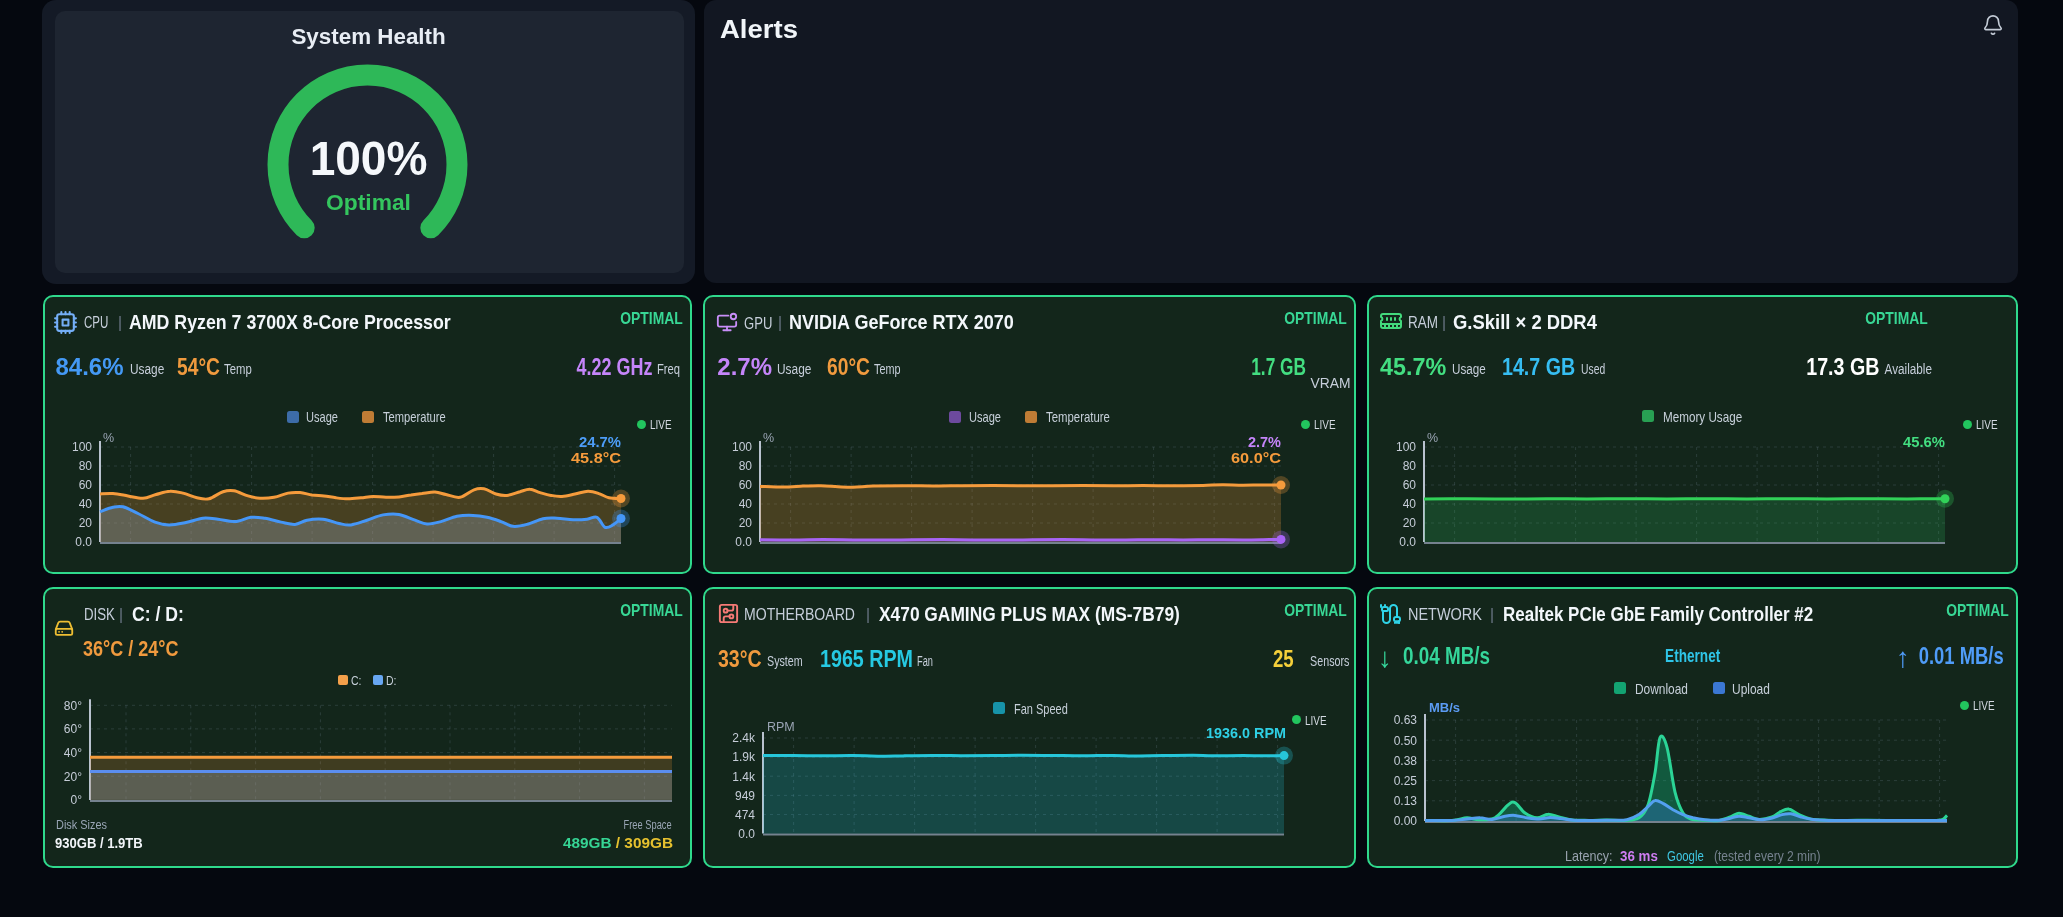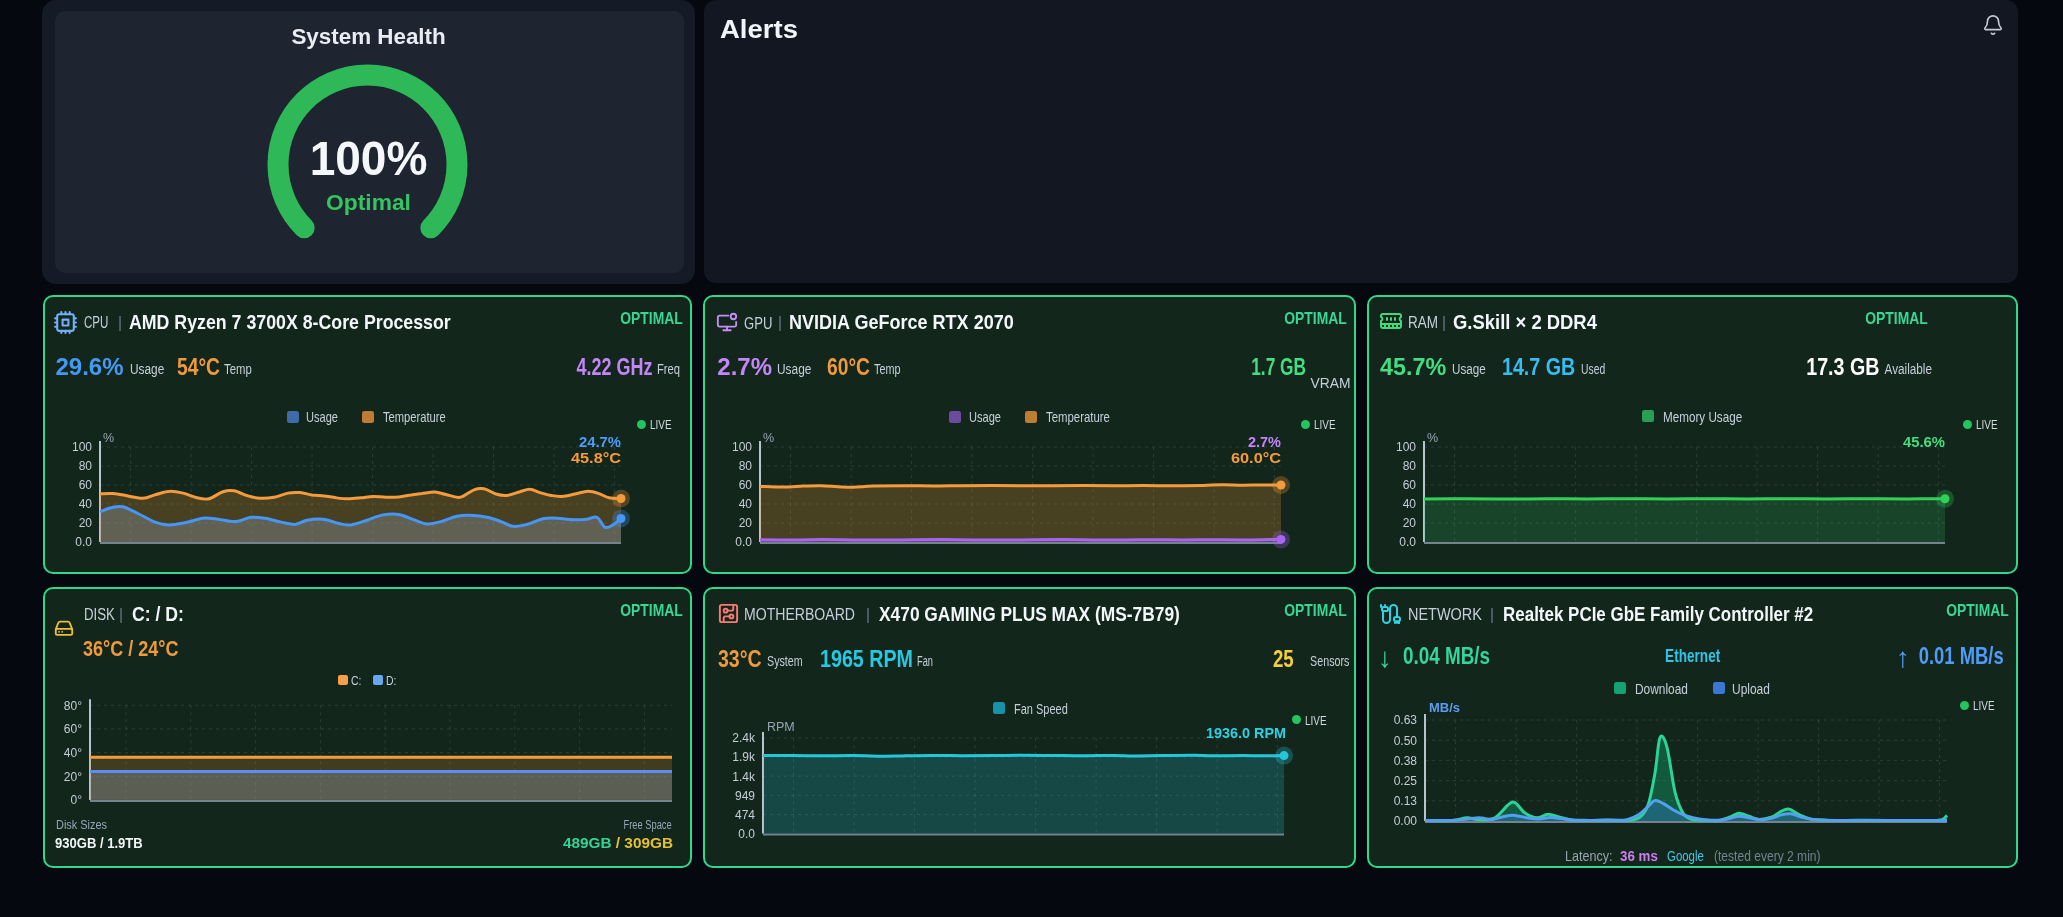--- a/index.html
+++ b/index.html
@@ -20,21 +20,21 @@
 <div style="position:absolute;left:43px;top:295px;width:649px;height:279px">
     <div style="position:absolute;left:10px;top:15px"><svg width="25" height="25" viewBox="0 0 24 24" fill="none" stroke="#74aef6" stroke-width="2" stroke-linecap="round" stroke-linejoin="round">
         <rect x="4" y="4" width="16" height="16" rx="2"></rect>
         <rect x="9.2" y="9.2" width="5.6" height="5.6"></rect>
         <path d="M8 2v2M12 2v2M16 2v2M8 20v2M12 20v2M16 20v2M2 8h2M2 12h2M2 16h2M20 8h2M20 12h2M20 16h2"></path>
       </svg></div>
     <div style="position:absolute;top:20.4px;font-size:15.6px;line-height:1;color:#c7cfdb;white-space:pre;left:41.3px;"><span style="display:inline-block;transform:scaleX(0.741);transform-origin:left bottom">CPU</span></div>
     <div style="position:absolute;top:20.4px;font-size:15.6px;line-height:1;color:#6b7687;white-space:pre;left:75px;">|</div>
     <div style="position:absolute;top:18.4px;font-size:19.3px;line-height:1;color:#f3f7fb;white-space:pre;font-weight:bold;left:85.8px;"><span style="display:inline-block;transform:scaleX(0.921);transform-origin:left bottom">AMD Ryzen 7 3700X 8-Core Processor</span></div>
     <div style="position:absolute;top:15.2px;font-size:17.3px;line-height:1;color:#38d795;white-space:pre;font-weight:bold;right:9px;"><span style="display:inline-block;transform:scaleX(0.804);transform-origin:right bottom">OPTIMAL</span></div>
-    <div style="position:absolute;top:59.7px;font-size:24px;line-height:1;color:#4499f5;white-space:pre;font-weight:bold;left:12.5px;">29.6%</div>
+    <div style="position:absolute;top:59.7px;font-size:24px;line-height:1;color:#4499f5;white-space:pre;font-weight:bold;left:12.5px;">84.6%</div>
     <div style="position:absolute;top:66.2px;font-size:15.1px;line-height:1;color:#c7cfdb;white-space:pre;left:86.7px;"><span style="display:inline-block;transform:scaleX(0.786);transform-origin:left bottom">Usage</span></div>
     <div style="position:absolute;top:59.7px;font-size:24px;line-height:1;color:#f09a3e;white-space:pre;font-weight:bold;left:133.7px;"><span style="display:inline-block;transform:scaleX(0.802);transform-origin:left bottom">54°C</span></div>
     <div style="position:absolute;top:66.2px;font-size:15.1px;line-height:1;color:#c7cfdb;white-space:pre;left:180.9px;"><span style="display:inline-block;transform:scaleX(0.750);transform-origin:left bottom">Temp</span></div>
     <div style="position:absolute;top:59.7px;font-size:24px;line-height:1;color:#c585fa;white-space:pre;font-weight:bold;right:40.10000000000002px;"><span style="display:inline-block;transform:scaleX(0.748);transform-origin:right bottom">4.22 GHz</span></div>
     <div style="position:absolute;top:66.2px;font-size:15.1px;line-height:1;color:#c7cfdb;white-space:pre;right:12.100000000000023px;"><span style="display:inline-block;transform:scaleX(0.744);transform-origin:right bottom">Freq</span></div>
     <div style="position:absolute;left:243.7px;top:115.8px;width:12px;height:12px;background:#3d6ca8;border-radius:2.5px"></div>
     <div style="position:absolute;top:114.2px;font-size:15px;line-height:1;color:#c7d0da;white-space:pre;left:262.9px;"><span style="display:inline-block;transform:scaleX(0.738);transform-origin:left bottom">Usage</span></div>
     <div style="position:absolute;left:318.7px;top:115.8px;width:12px;height:12px;background:#bf7c35;border-radius:2.5px"></div>
     <div style="position:absolute;top:114.2px;font-size:15px;line-height:1;color:#c7d0da;white-space:pre;left:340.3px;"><span style="display:inline-block;transform:scaleX(0.745);transform-origin:left bottom">Temperature</span></div>
     <div style="position:absolute;left:593.9px;top:124.6px;width:9px;height:9px;background:#22c55e;border-radius:50%"></div>

